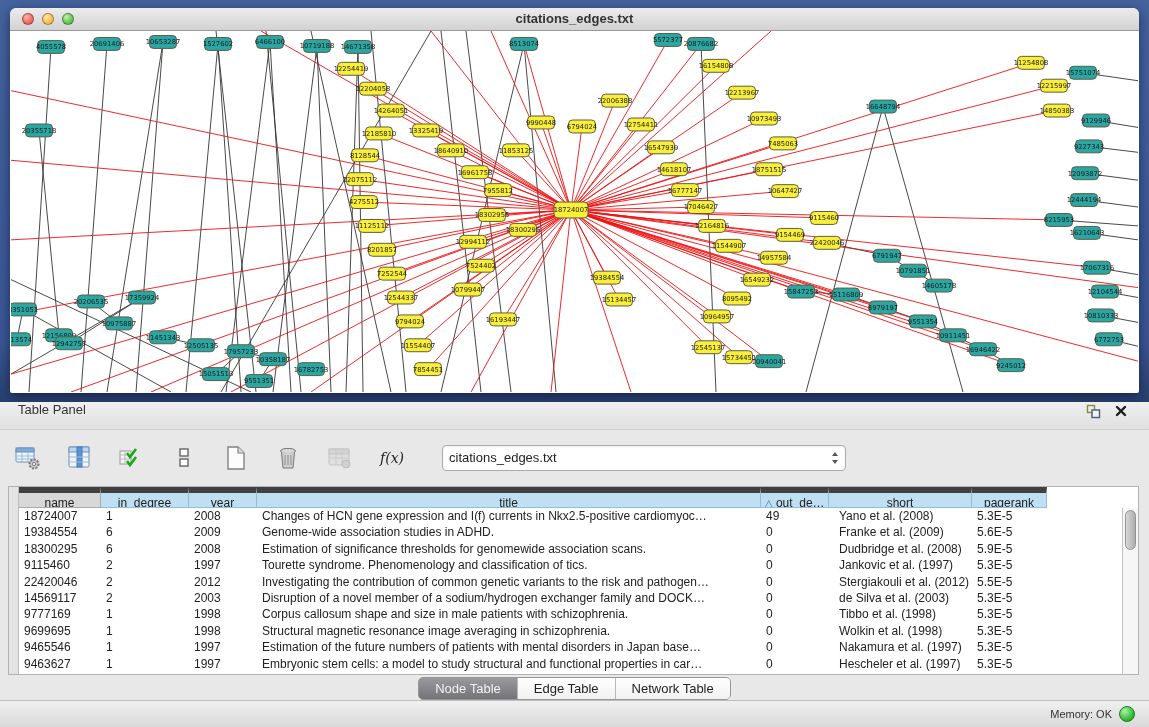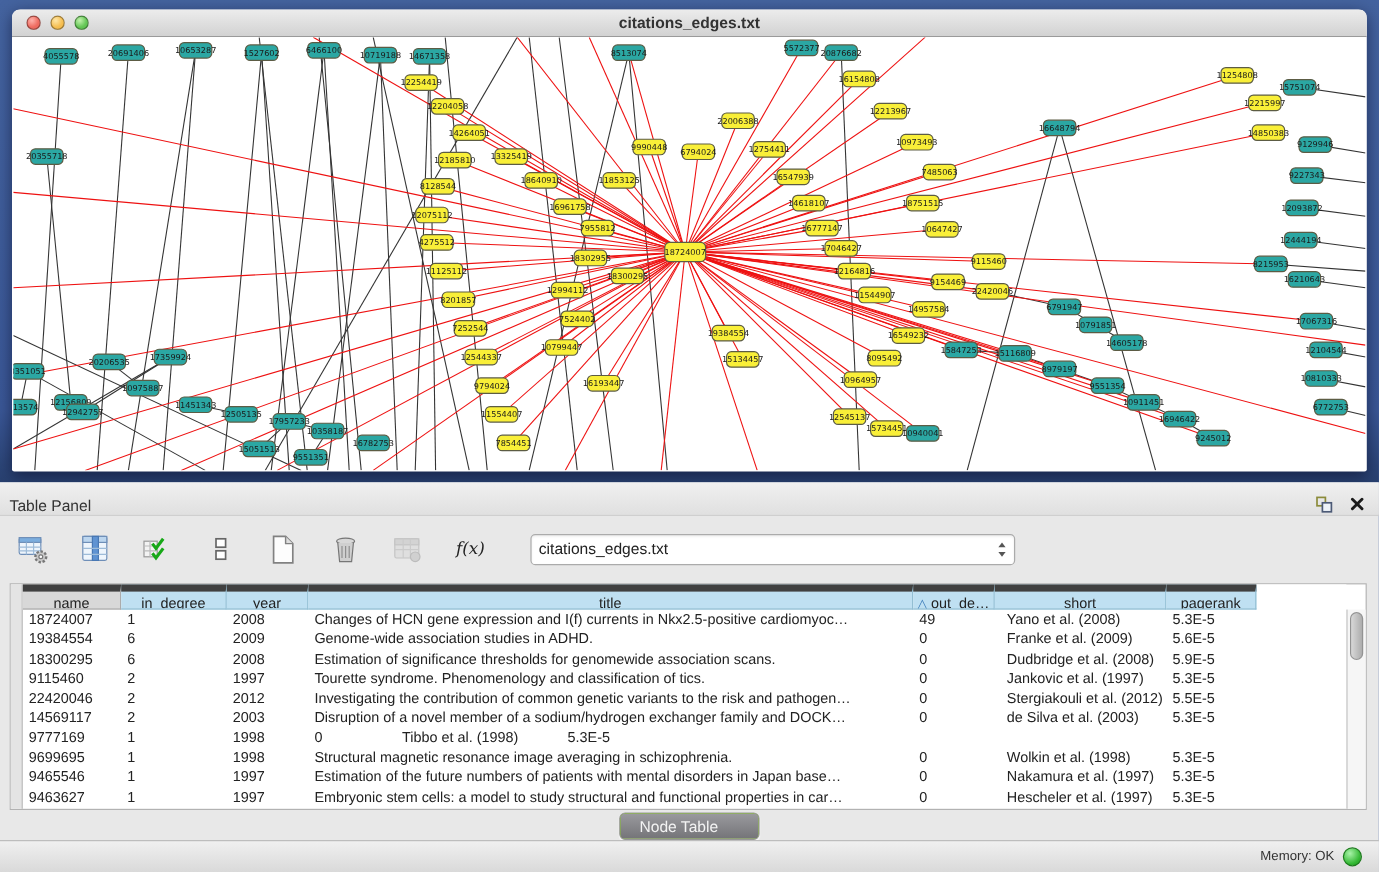--- a/index.html
+++ b/index.html
@@ -13,21 +13,21 @@
   .titlebar{position:relative;height:22px;border-radius:6px 6px 0 0;
     background:linear-gradient(#ececec,#d2d2d2);border-bottom:1px solid #9a9a9a;}
   .title{font-size:13px;color:#333;text-align:center;line-height:22px;font-weight:bold;}
   .lights{position:absolute;left:12px;top:5px;display:flex;gap:8px;}
   .light{width:12px;height:12px;border-radius:50%;box-sizing:border-box;border:1px solid rgba(0,0,0,.35);}
   .net-content{position:absolute;left:1px;right:1px;top:23px;bottom:1px;background:#fff;overflow:hidden;}
   .net-content svg{display:block;width:100%;height:100%;}
   svg text{font-family:"DejaVu Sans",sans-serif;}
   
   .table-panel{position:absolute;left:0;top:402px;width:1149px;height:325px;background:#e8e8e8;}
-  .panel-header{height:27px;display:flex;align-items:flex-end;padding:0 8px;
+  .panel-header{height:27px;display:flex;align-items:flex-start;padding:0 18px;
     background:linear-gradient(#f0f0f0,#e0e0e0);border-bottom:1px solid #cfcfcf;}
   .panel-title{font-size:13px;color:#333;}
   .panel-header .spacer{flex:1;}
   .ph-icon{width:20px;height:18px;margin-left:8px;display:flex;align-items:center;justify-content:center;cursor:pointer;}
   .toolbar{height:55px;display:flex;align-items:center;padding-left:12px;gap:17px;}
   .tb-btn{width:32px;height:30px;display:flex;align-items:center;justify-content:center;margin-right:3px;border-radius:4px;}
   .fx{font-family:"DejaVu Serif",serif;font-style:italic;font-size:14px;color:#222;}
   .combo{margin-left:14px;width:390px;height:24px;background:#fff;border:1px solid #ababab;
     border-radius:4px;display:flex;align-items:center;padding:0 6px;box-shadow:inset 0 1px 2px rgba(0,0,0,.08);}
   .combo-text{flex:1;font-size:13px;color:#222;}
@@ -44,21 +44,21 @@
   .tbody{position:absolute;left:10px;right:16px;top:21px;bottom:0;overflow:hidden;}
   .trow{display:flex;height:16.4px;line-height:16.4px;}
   .tcell{box-sizing:border-box;font-size:12px;color:#222;padding-left:5px;white-space:nowrap;overflow:hidden;}
   .c0{width:82px;} .c1{width:88px;} .c2{width:68px;} .c3{width:504px;} .c4{width:68px;} .c5{width:143px;padding-left:10px;} .c6{width:75px;}
   .hcell.c5{padding-left:0;}
   .vscroll{position:absolute;right:0;top:21px;bottom:0;width:15px;background:#f6f6f6;border-left:1px solid #c4c4c4;}
   .thumb{margin:2px;height:38px;border-radius:6px;background:linear-gradient(90deg,#d8d8d8,#adadad);border:1px solid #939393;}
   
   .tabbar{position:absolute;left:0;right:0;top:273px;height:26px;display:flex;align-items:center;justify-content:center;}
   .segctl{display:flex;border:1px solid #979797;border-radius:5px;overflow:hidden;background:#84cc16;height:21px;
-    box-shadow:0 1px 1px rgba(255,255,255,.7), inset 0 0 1px rgba(0,0,0,.1);flex-direction:column;}
+    box-shadow:0 1px 1px rgba(255,255,255,.7), inset 0 0 1px rgba(0,0,0,.1);}
   .seg{padding:0 16px;font-size:13px;line-height:21px;color:#222;background:linear-gradient(#ffffff,#f1f1f1);cursor:pointer;}
   .seg + .seg{border-left:1px solid #b9b9b9;}
   .seg.sel{background:linear-gradient(#9a9a9e,#747478);color:#f3f3f3;}
   
   .statusbar{position:absolute;left:0;right:0;bottom:0;height:26px;border-top:1px solid #bdbdbd;
     background:linear-gradient(#f0f0f0,#d9d9d9);display:flex;align-items:center;justify-content:flex-end;padding-right:14px;}
   .mem-label{font-size:11px;color:#333;margin-right:7px;}
   .mem-dot{width:14px;height:14px;border-radius:50%;border:1px solid #1d7a1d;
     background:radial-gradient(circle at 35% 30%, #a9f3a9, #33b833 65%, #249224);}
 </style>
@@ -792,20 +792,21 @@
           <div class="tcell c2">2003</div>
           <div class="tcell c3">Disruption of a novel member of a sodium/hydrogen exchanger family and DOCK…</div>
           <div class="tcell c4">0</div>
           <div class="tcell c5">de Silva et al. (2003)</div>
           <div class="tcell c6">5.3E-5</div>
         </div>
         <div class="trow">
           <div class="tcell c0">9777169</div>
           <div class="tcell c1">1</div>
           <div class="tcell c2">1998</div>
+          <div class="tcell c3">Corpus callosum shape and size in male patients with schizophrenia.</div>
           <div class="tcell c4">0</div>
           <div class="tcell c5">Tibbo et al. (1998)</div>
           <div class="tcell c6">5.3E-5</div>
         </div>
         <div class="trow">
           <div class="tcell c0">9699695</div>
           <div class="tcell c1">1</div>
           <div class="tcell c2">1998</div>
           <div class="tcell c3">Structural magnetic resonance image averaging in schizophrenia.</div>
           <div class="tcell c4">0</div>

